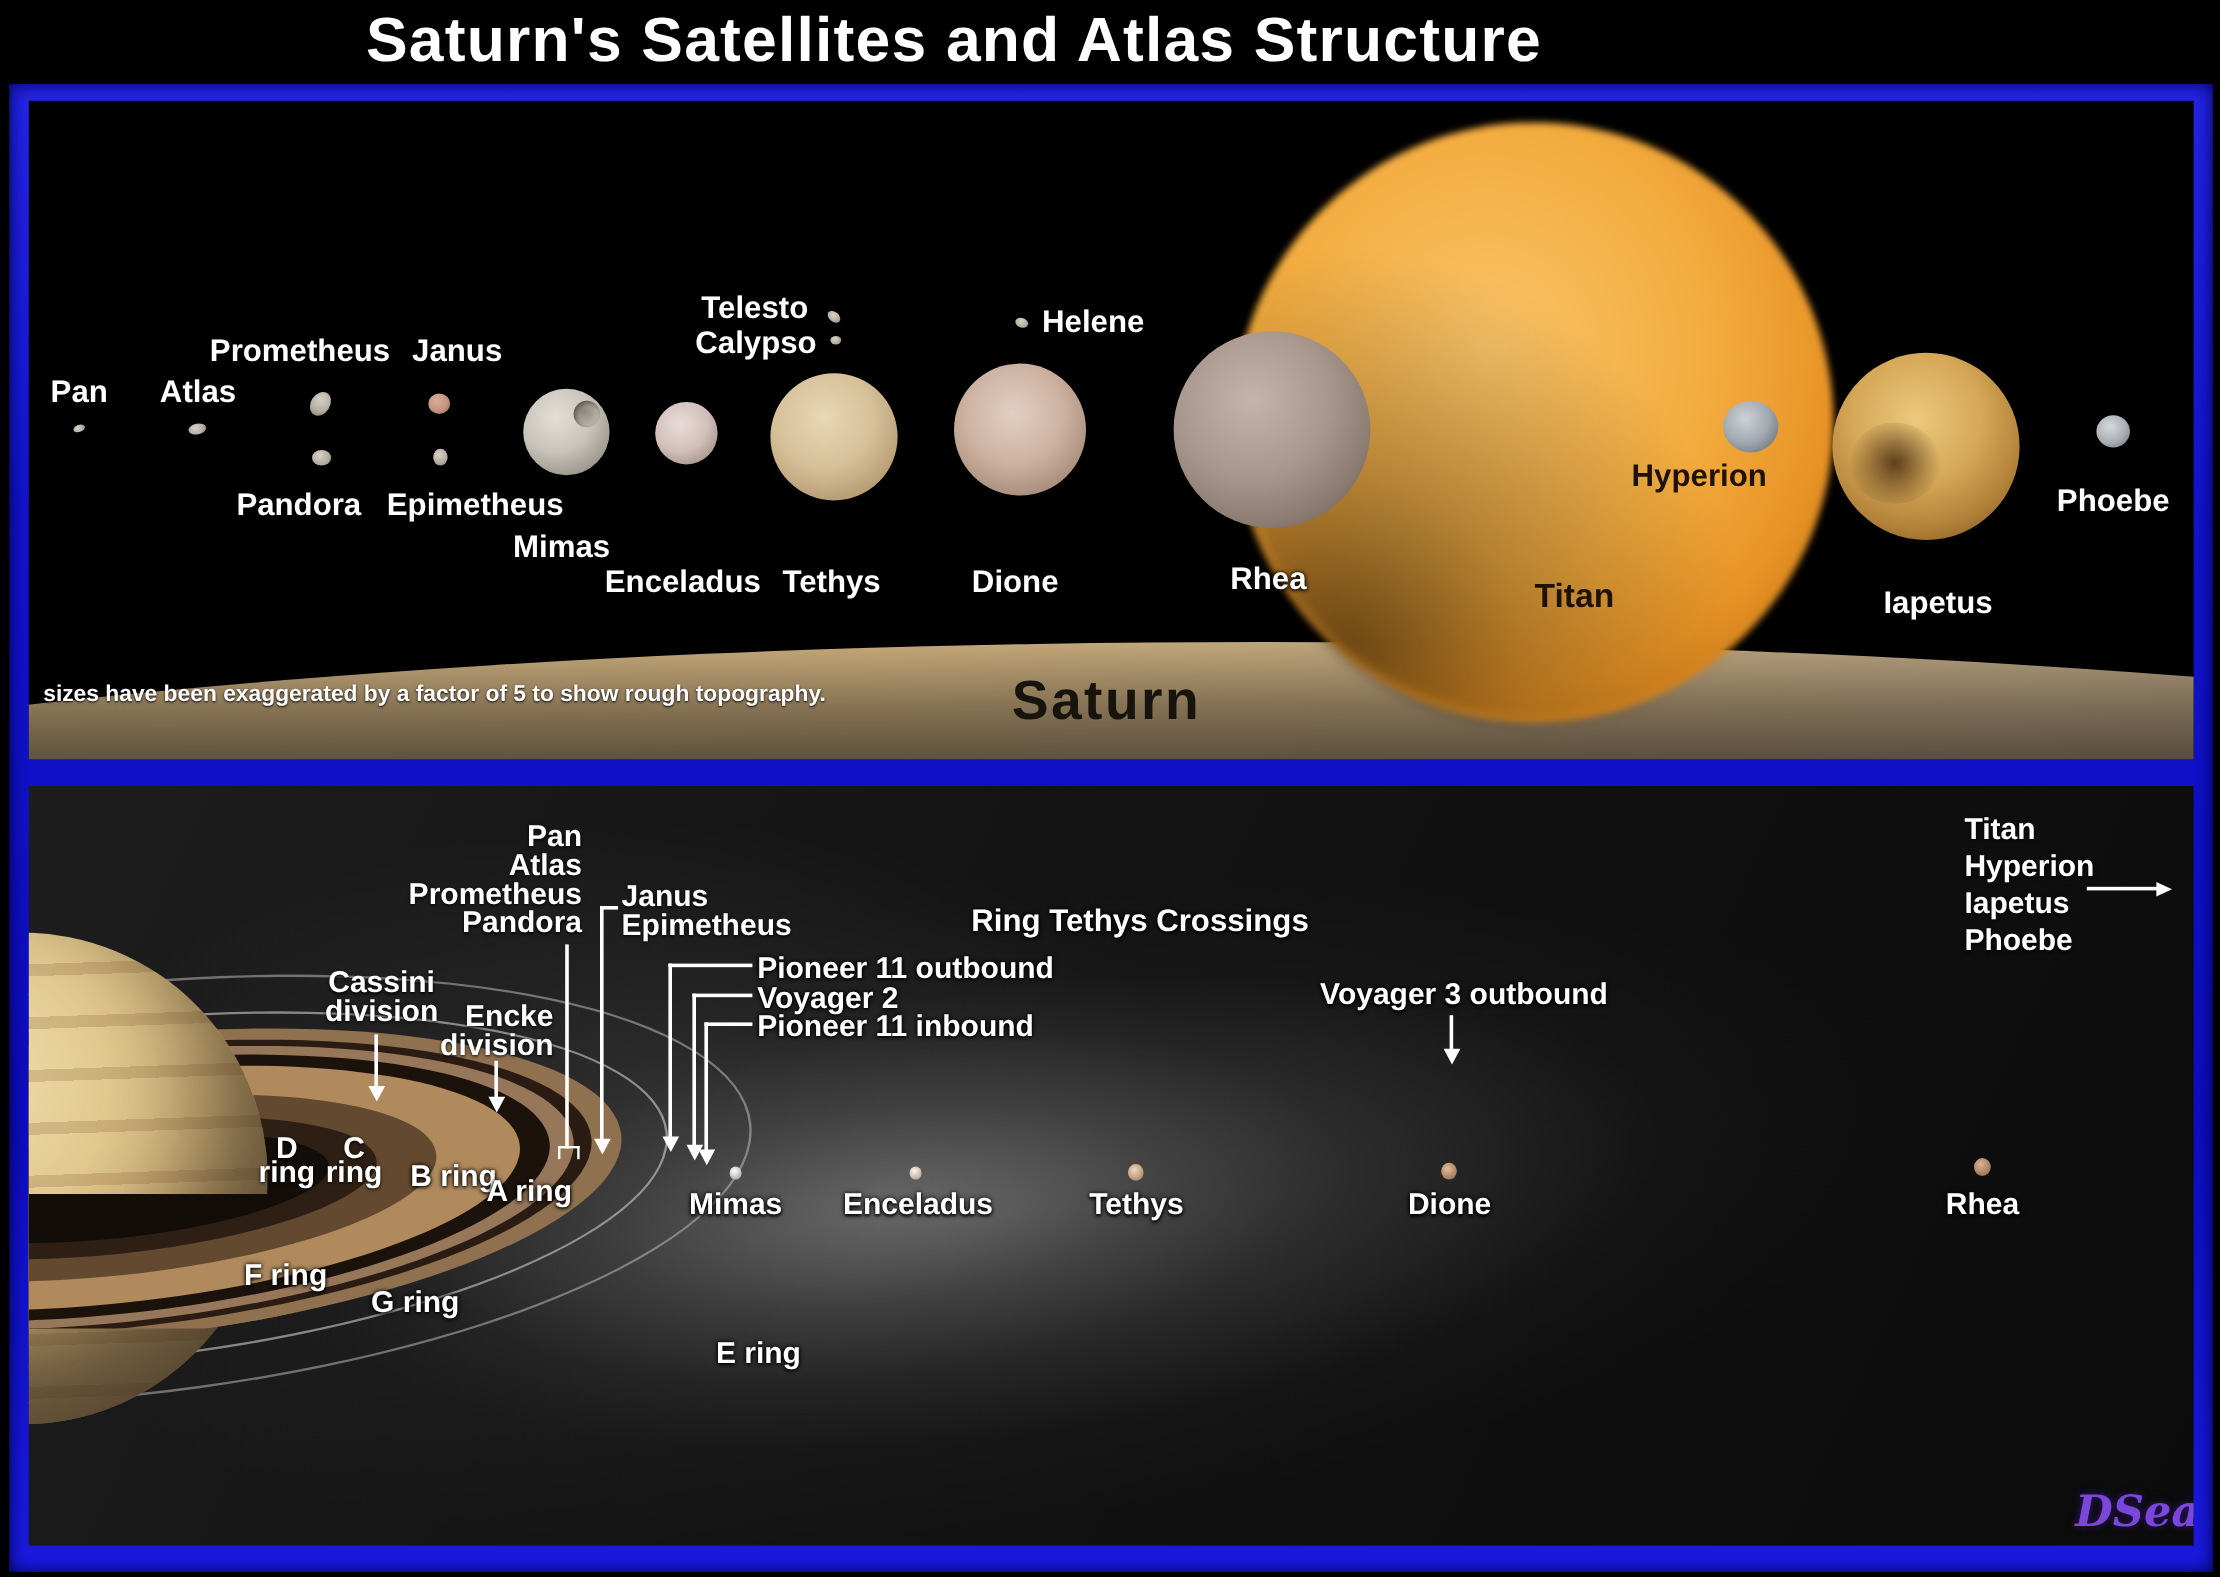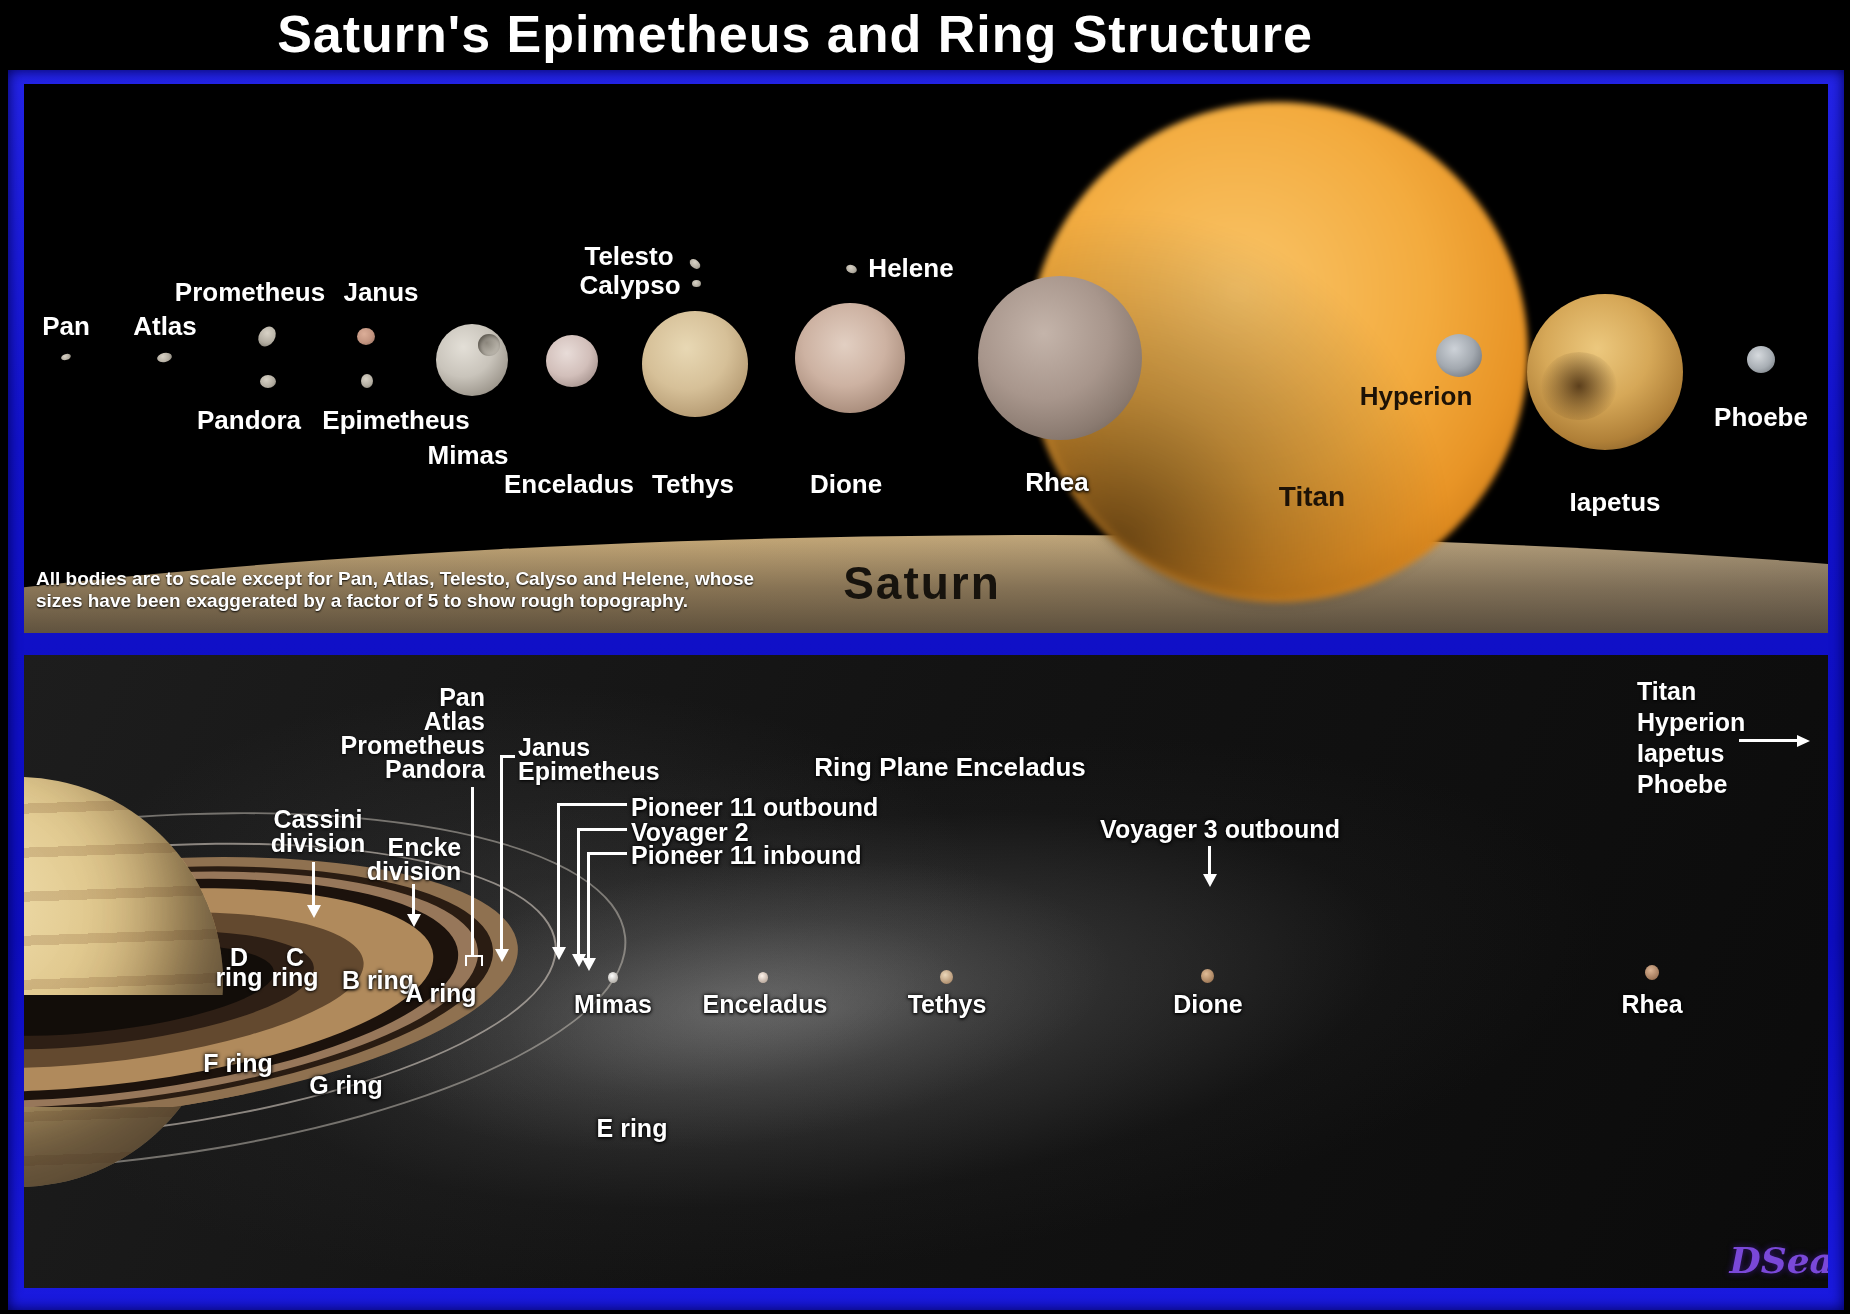--- a/index.html
+++ b/index.html
@@ -86,21 +86,21 @@
        font-family:"DejaVu Serif",serif;font-style:italic;font-weight:bold;
        font-size:36px;color:#7a48d8;text-shadow:0 0 6px #35157a;}
   .stack{position:absolute;font-weight:bold;font-size:25px;color:#fff;line-height:24px;
          text-shadow:0 1px 3px #000;}
   .dot{position:absolute;border-radius:50%;}
 </style>
 </head>
 <body>
 
 <div id="canvas">
-  <div id="title">Saturn's Epimetheus and Ring Structure</div>
+  <div id="title">Saturn's Satellites and Atlas Structure</div>
   <div id="frame"></div>
 
   <div id="panel1" class="panel">
     <div id="horizon"></div>
     <div id="titan"></div>
     <div id="titan-shade"></div>
 
     <div class="moon tiny" style="left:37px;top:270px;width:10px;height:6px;transform:rotate(-18deg);"></div>
     <div class="moon tiny" style="left:133px;top:269px;width:15px;height:9px;transform:rotate(-12deg);"></div>
     <div class="moon tiny" style="left:235px;top:242px;width:16px;height:21px;transform:rotate(32deg);"></div>
@@ -137,21 +137,20 @@
     <div class="lbl" style="left:545px;top:385px;">Enceladus</div>
     <div class="lbl" style="left:669px;top:385px;">Tethys</div>
     <div class="lbl" style="left:822px;top:385px;">Dione</div>
     <div class="lbl" style="left:1033px;top:383px;">Rhea</div>
     <div class="lbl dk" style="left:1392px;top:297px;">Hyperion</div>
     <div class="lbl dk" style="left:1288px;top:397px;font-size:28px;">Titan</div>
     <div class="lbl" style="left:1591px;top:403px;">Iapetus</div>
     <div class="lbl" style="left:1737px;top:318px;">Phoebe</div>
 
     <div id="note">
-      <div>All bodies are to scale except for Pan, Atlas, Telesto, Calyso and Helene, whose</div>
       <div>sizes have been exaggerated by a factor of 5 to show rough topography.</div>
     </div>
     <div id="saturn-lbl">Saturn</div>
   </div>
 
   <div id="panel2" class="panel">
     <div class="glow" id="glow1"></div>
     <div class="glow" id="glow3"></div>
     <div class="glow" id="glow2"></div>
 
@@ -226,21 +225,21 @@
       <div>Cassini</div>
       <div>division</div>
     </div>
     <div class="stack ctr" style="left:390px;top:180px;transform:translateX(-50%);text-align:right;">
       <div>Encke</div>
       <div>division</div>
     </div>
     <div class="lbl lbl2" style="left:607px;top:138px;transform:none;">Pioneer 11 outbound</div>
     <div class="lbl lbl2" style="left:607px;top:163px;transform:none;text-align:right;">Voyager 2</div>
     <div class="lbl lbl2" style="left:607px;top:186px;transform:none;">Pioneer 11 inbound</div>
-    <div class="lbl" style="left:926px;top:97px;">Ring Plane Enceladus</div>
+    <div class="lbl" style="left:926px;top:97px;">Ring Tethys Crossings</div>
     <div class="lbl lbl2" style="left:1196px;top:160px;">Voyager 3 outbound</div>
     <div class="stack" style="left:1613px;top:21px;line-height:31px;">
       <div>Titan</div>
       <div>Hyperion</div>
       <div>Iapetus</div>
       <div>Phoebe</div>
     </div>
 
     <div class="stack ctr" style="left:215px;top:292px;transform:translateX(-50%);text-align:center;line-height:20px;">
       <div>D</div>

